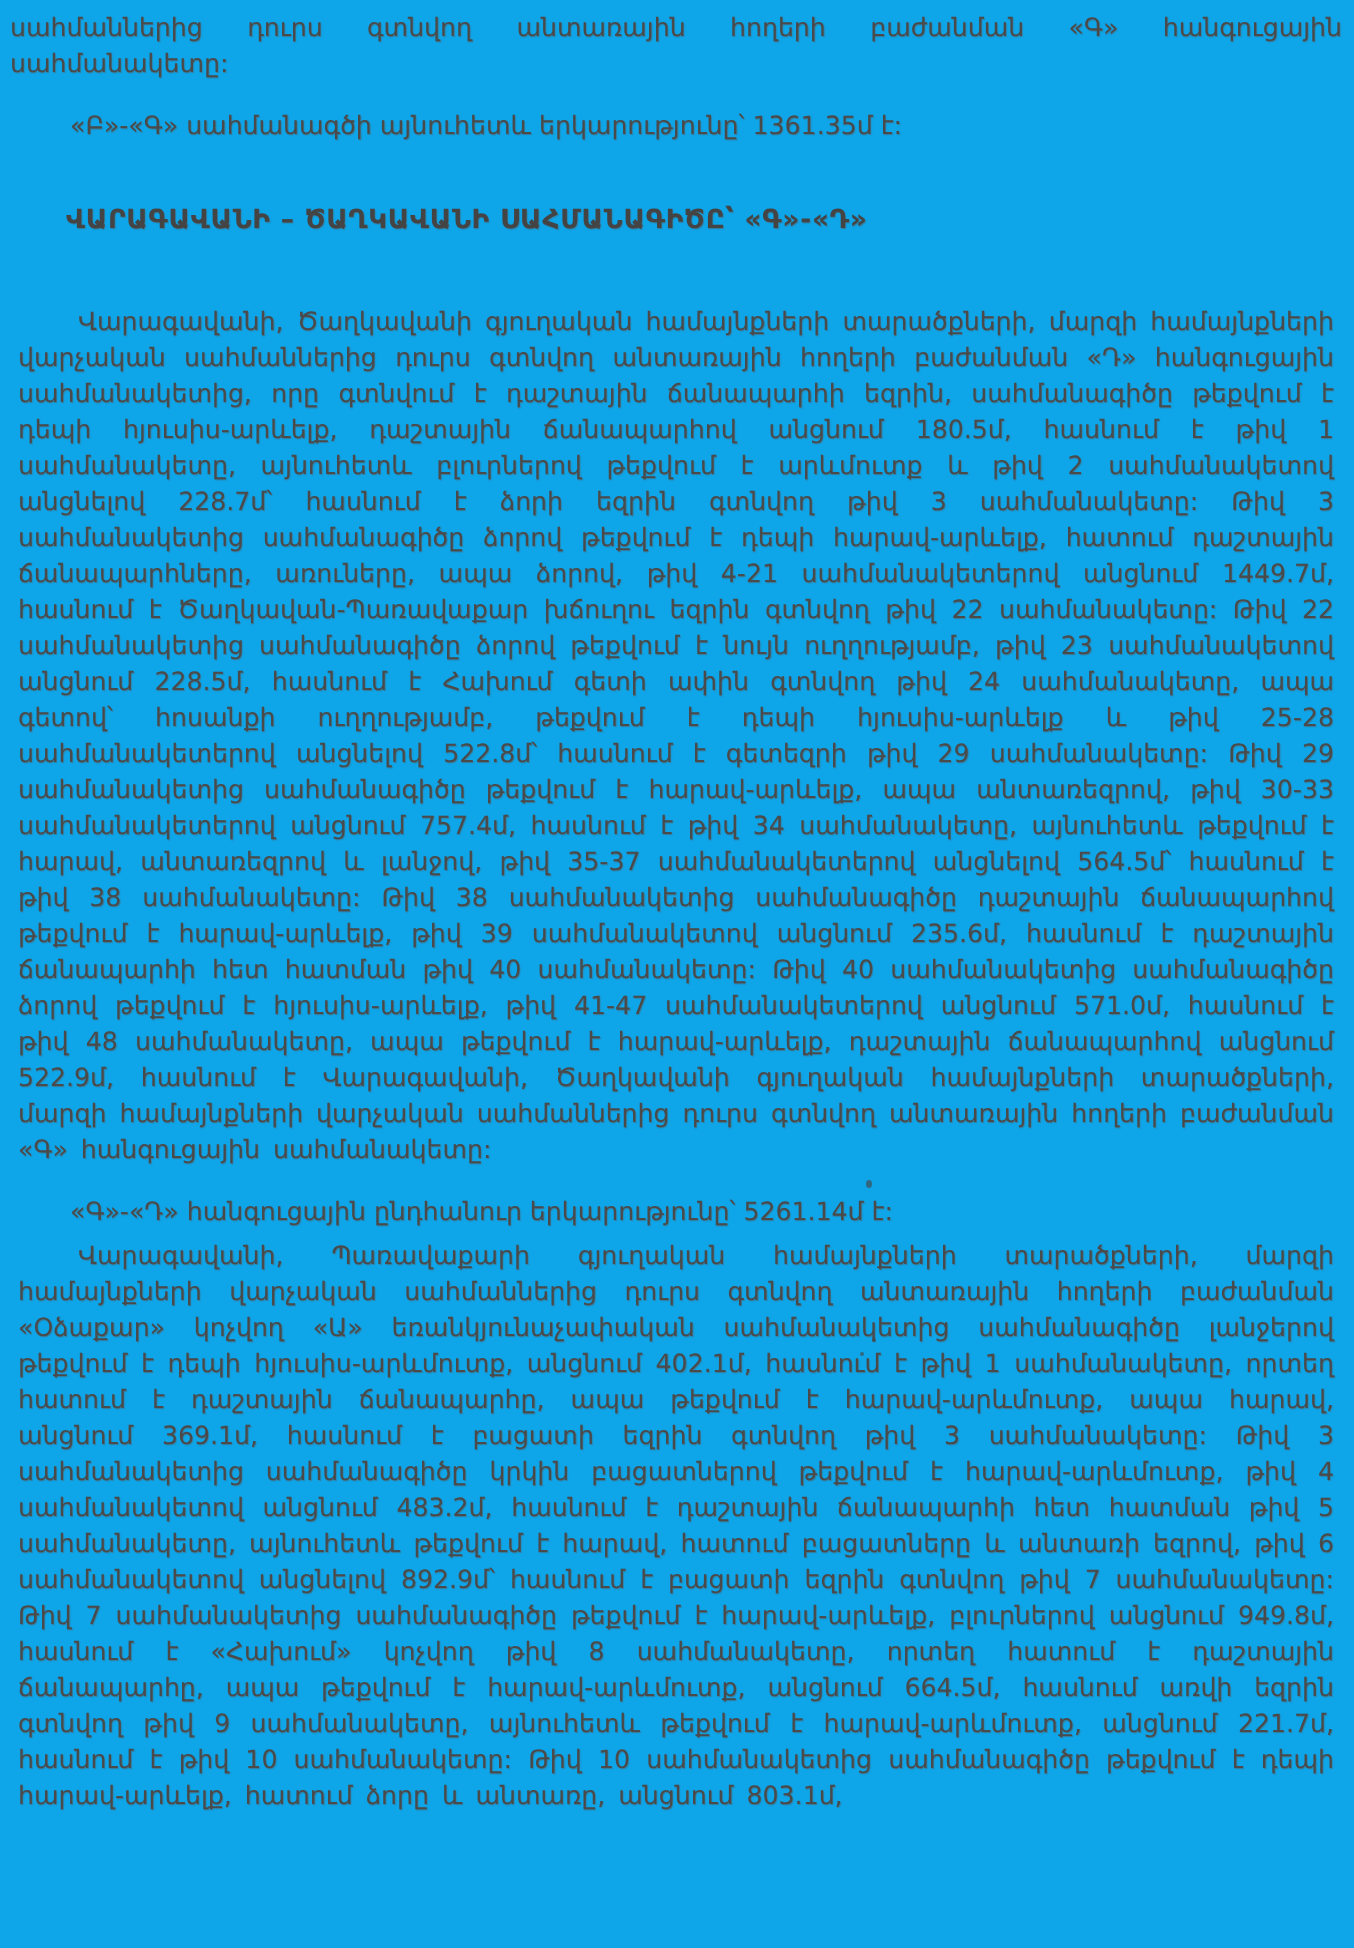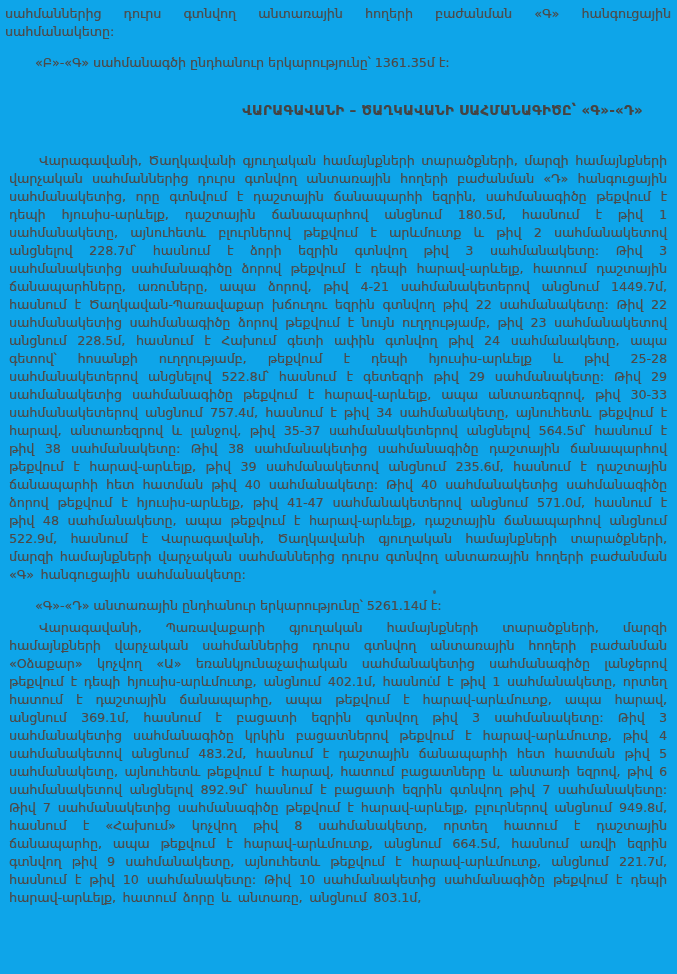--- a/index.html
+++ b/index.html
@@ -26,21 +26,21 @@
     text-align: justify;
     text-indent: 0;
     word-spacing: 2px;
   }
   .length-line {
     margin: 13px 0 0 0;
     text-indent: 30px;
   }
   .sec-heading {
     margin: 29px 28px 32px 28px;
-    text-align: right;
+    text-align: left;
     font-weight: bold;
     font-size: 13.2px;
     letter-spacing: 0.4px;
     line-height: 19px;
     color: #444444;
   }
   .sec-heading.second {
     margin: 34px 10px 20px 10px;
   }
   .body-par {
@@ -58,27 +58,27 @@
   .speck.s2 { left: 430px; top: 676px; width: 2px; height: 2px; }
   .speck.s3 { left: 436px; top: 669px; width: 2px; height: 2px; }
 </style>
 </head>
 <body>
 
 <div class="page">
 
   <p class="cont-par">սահմաններից դուրս գտնվող անտառային հողերի բաժանման «Գ» հանգուցային սահմանակետը:</p>
 
-  <p class="length-line">«Բ»-«Գ» սահմանագծի ընդհանուր երկարությունը՝ 1361.35մ է:</p>
+  <p class="length-line">«Բ»-«Գ» սահմանագծի այնուհետև երկարությունը՝ 1361.35մ է:</p>
 
   <div class="sec-heading">ՎԱՐԱԳԱՎԱՆԻ – ԾԱՂԿԱՎԱՆԻ ՍԱՀՄԱՆԱԳԻԾԸ՝ «Գ»-«Դ»</div>
 
   <p class="body-par">Վարագավանի, Ծաղկավանի գյուղական համայնքների տարածքների, մարզի համայնքների վարչական սահմաններից դուրս գտնվող անտառային հողերի բաժանման «Դ» հանգուցային սահմանակետից, որը գտնվում է դաշտային ճանապարհի եզրին, սահմանագիծը թեքվում է դեպի հյուսիս-արևելք, դաշտային ճանապարհով անցնում 180.5մ, հասնում է թիվ 1 սահմանակետը, այնուհետև բլուրներով թեքվում է արևմուտք և թիվ 2 սահմանակետով անցնելով 228.7մ՝ հասնում է ձորի եզրին գտնվող թիվ 3 սահմանակետը: Թիվ 3 սահմանակետից սահմանագիծը ձորով թեքվում է դեպի հարավ-արևելք, հատում դաշտային ճանապարհները, առուները, ապա ձորով, թիվ 4-21 սահմանակետերով անցնում 1449.7մ, հասնում է Ծաղկավան-Պառավաքար խճուղու եզրին գտնվող թիվ 22 սահմանակետը: Թիվ 22 սահմանակետից սահմանագիծը ձորով թեքվում է նույն ուղղությամբ, թիվ 23 սահմանակետով անցնում 228.5մ, հասնում է Հախում գետի ափին գտնվող թիվ 24 սահմանակետը, ապա գետով՝ հոսանքի ուղղությամբ, թեքվում է դեպի հյուսիս-արևելք և թիվ 25-28 սահմանակետերով անցնելով 522.8մ՝ հասնում է գետեզրի թիվ 29 սահմանակետը: Թիվ 29 սահմանակետից սահմանագիծը թեքվում է հարավ-արևելք, ապա անտառեզրով, թիվ 30-33 սահմանակետերով անցնում 757.4մ, հասնում է թիվ 34 սահմանակետը, այնուհետև թեքվում է հարավ, անտառեզրով և լանջով, թիվ 35-37 սահմանակետերով անցնելով 564.5մ՝ հասնում է թիվ 38 սահմանակետը: Թիվ 38 սահմանակետից սահմանագիծը դաշտային ճանապարհով թեքվում է հարավ-արևելք, թիվ 39 սահմանակետով անցնում 235.6մ, հասնում է դաշտային ճանապարհի հետ հատման թիվ 40 սահմանակետը: Թիվ 40 սահմանակետից սահմանագիծը ձորով թեքվում է հյուսիս-արևելք, թիվ 41-47 սահմանակետերով անցնում 571.0մ, հասնում է թիվ 48 սահմանակետը, ապա թեքվում է հարավ-արևելք, դաշտային ճանապարհով անցնում 522.9մ, հասնում է Վարագավանի, Ծաղկավանի գյուղական համայնքների տարածքների, մարզի համայնքների վարչական սահմաններից դուրս գտնվող անտառային հողերի բաժանման «Գ» հանգուցային սահմանակետը:</p>
 
-  <p class="length-line">«Գ»-«Դ» անտառային ընդհանուր երկարությունը՝  5261.14մ է:</p>
+  <p class="length-line">«Գ»-«Դ» հանգուցային ընդհանուր երկարությունը՝  5261.14մ է:</p>
 
 
   <p class="body-par">Վարագավանի, Պառավաքարի գյուղական համայնքների տարածքների, մարզի համայնքների վարչական սահմաններից դուրս գտնվող անտառային հողերի բաժանման «Օձաքար» կոչվող «Ա» եռանկյունաչափական սահմանակետից սահմանագիծը լանջերով թեքվում է դեպի հյուսիս-արևմուտք, անցնում 402.1մ, հասնում է թիվ 1 սահմանակետը, որտեղ հատում է դաշտային ճանապարհը, ապա թեքվում է հարավ-արևմուտք, ապա հարավ, անցնում 369.1մ, հասնում է բացատի եզրին գտնվող թիվ 3 սահմանակետը: Թիվ 3 սահմանակետից սահմանագիծը կրկին բացատներով թեքվում է հարավ-արևմուտք, թիվ 4 սահմանակետով անցնում 483.2մ, հասնում է դաշտային ճանապարհի հետ հատման թիվ 5 սահմանակետը, այնուհետև թեքվում է հարավ, հատում բացատները և անտառի եզրով, թիվ 6 սահմանակետով անցնելով 892.9մ՝ հասնում է բացատի եզրին գտնվող թիվ 7 սահմանակետը: Թիվ 7 սահմանակետից սահմանագիծը թեքվում է հարավ-արևելք, բլուրներով անցնում 949.8մ, հասնում է «Հախում» կոչվող թիվ 8 սահմանակետը, որտեղ հատում է դաշտային ճանապարհը, ապա թեքվում է հարավ-արևմուտք, անցնում 664.5մ, հասնում առվի եզրին գտնվող թիվ 9 սահմանակետը, այնուհետև թեքվում է հարավ-արևմուտք, անցնում 221.7մ, հասնում է թիվ 10 սահմանակետը: Թիվ 10 սահմանակետից սահմանագիծը թեքվում է դեպի հարավ-արևելք, հատում ձորը և անտառը, անցնում 803.1մ,</p>
 
   <div class="speck s1"></div>
   <div class="speck s2"></div>
   <div class="speck s3"></div>
 
 </div>
 

